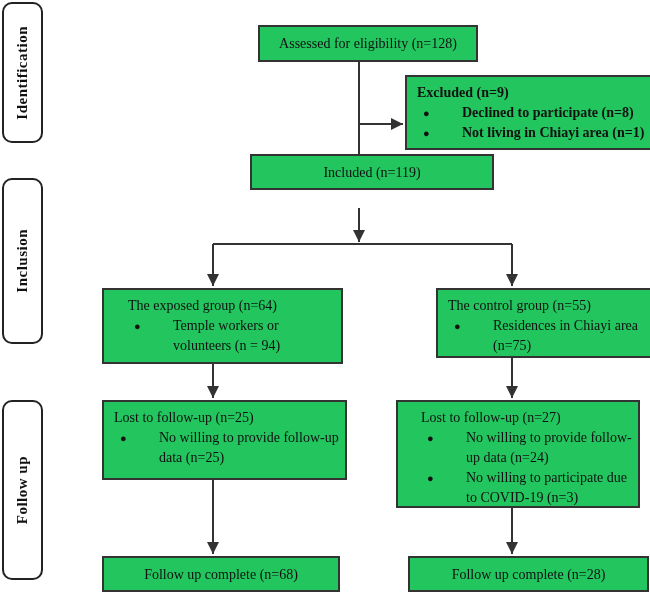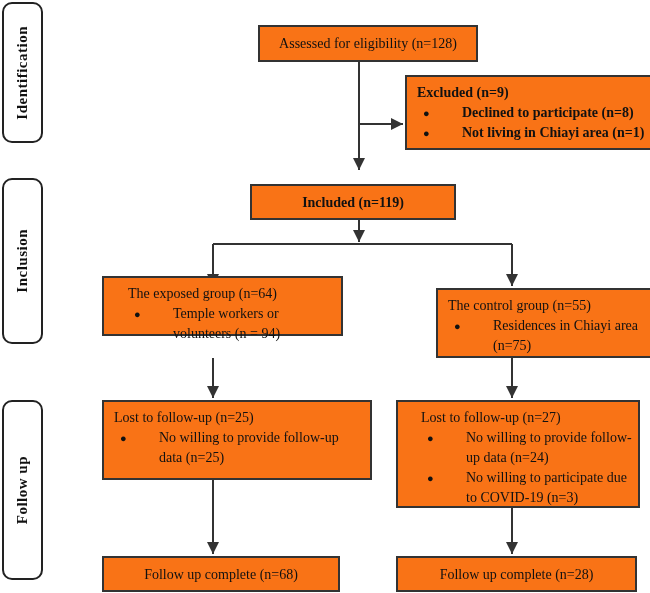--- a/index.html
+++ b/index.html
@@ -14,21 +14,21 @@
   }
   svg.connectors {
     position: absolute;
     left: 0; top: 0;
     width: 650px; height: 593px;
   }
   .box {
     position: absolute;
     box-sizing: border-box;
     border: 2px solid #333333;
-    background: #f97316;
+    background: #22c55e;
     font-size: 14px;
     line-height: 19px;
   }
   .center-box {
     display: flex;
     align-items: center;
     justify-content: center;
     text-align: center;
   }
   .list-box { padding: 6px 6px 0 10px; }
@@ -59,27 +59,27 @@
     letter-spacing: 0.5px;
     white-space: nowrap;
   }
   
   #stage-identification { left: 2px;  top: 2px;   width: 41px;  height: 141px; }
   #stage-inclusion      { left: 2px;  top: 178px; width: 41px;  height: 166px; }
   #stage-followup       { left: 2px;  top: 400px; width: 41px;  height: 180px; }
 
   #box-assessed         { left: 258px; top: 25px;  width: 220px; height: 37px; }
   #box-excluded         { left: 405px; top: 75px;  width: 280px; height: 75px; font-weight: bold; }
-  #box-included         { left: 250px; top: 184px; width: 206px; height: 36px; font-weight: bold; }
-  #box-exposed          { left: 102px; top: 276px; width: 241px; height: 60px; padding-left: 24px; }
+  #box-included         { left: 250px; top: 154px; width: 244px; height: 36px; }
+  #box-exposed          { left: 102px; top: 288px; width: 241px; height: 76px; padding-left: 24px; }
   #box-control          { left: 396px; top: 288px; width: 240px; height: 70px; margin-left: 40px; }
-  #box-lost-exposed     { left: 102px; top: 400px; width: 270px; height: 80px; }
+  #box-lost-exposed     { left: 102px; top: 400px; width: 245px; height: 80px; }
   #box-lost-control     { left: 396px; top: 400px; width: 244px; height: 108px; padding-left: 23px; }
   #box-complete-exposed { left: 102px; top: 556px; width: 238px; height: 36px; }
-  #box-complete-control { left: 396px; top: 556px; width: 241px; height: 36px; }
+  #box-complete-control { left: 408px; top: 556px; width: 241px; height: 36px; }
 </style>
 </head>
 <body>
 
 <div class="canvas">
 
   <svg class="connectors" viewBox="0 0 650 593" aria-hidden="true">
     <defs>
       <marker id="arrowhead" markerUnits="userSpaceOnUse" markerWidth="14" markerHeight="12" viewBox="0 0 10 10" refX="10" refY="5" orient="auto">
         <path d="M0,0 L10,5 L0,10 Z" fill="#333333"></path>

